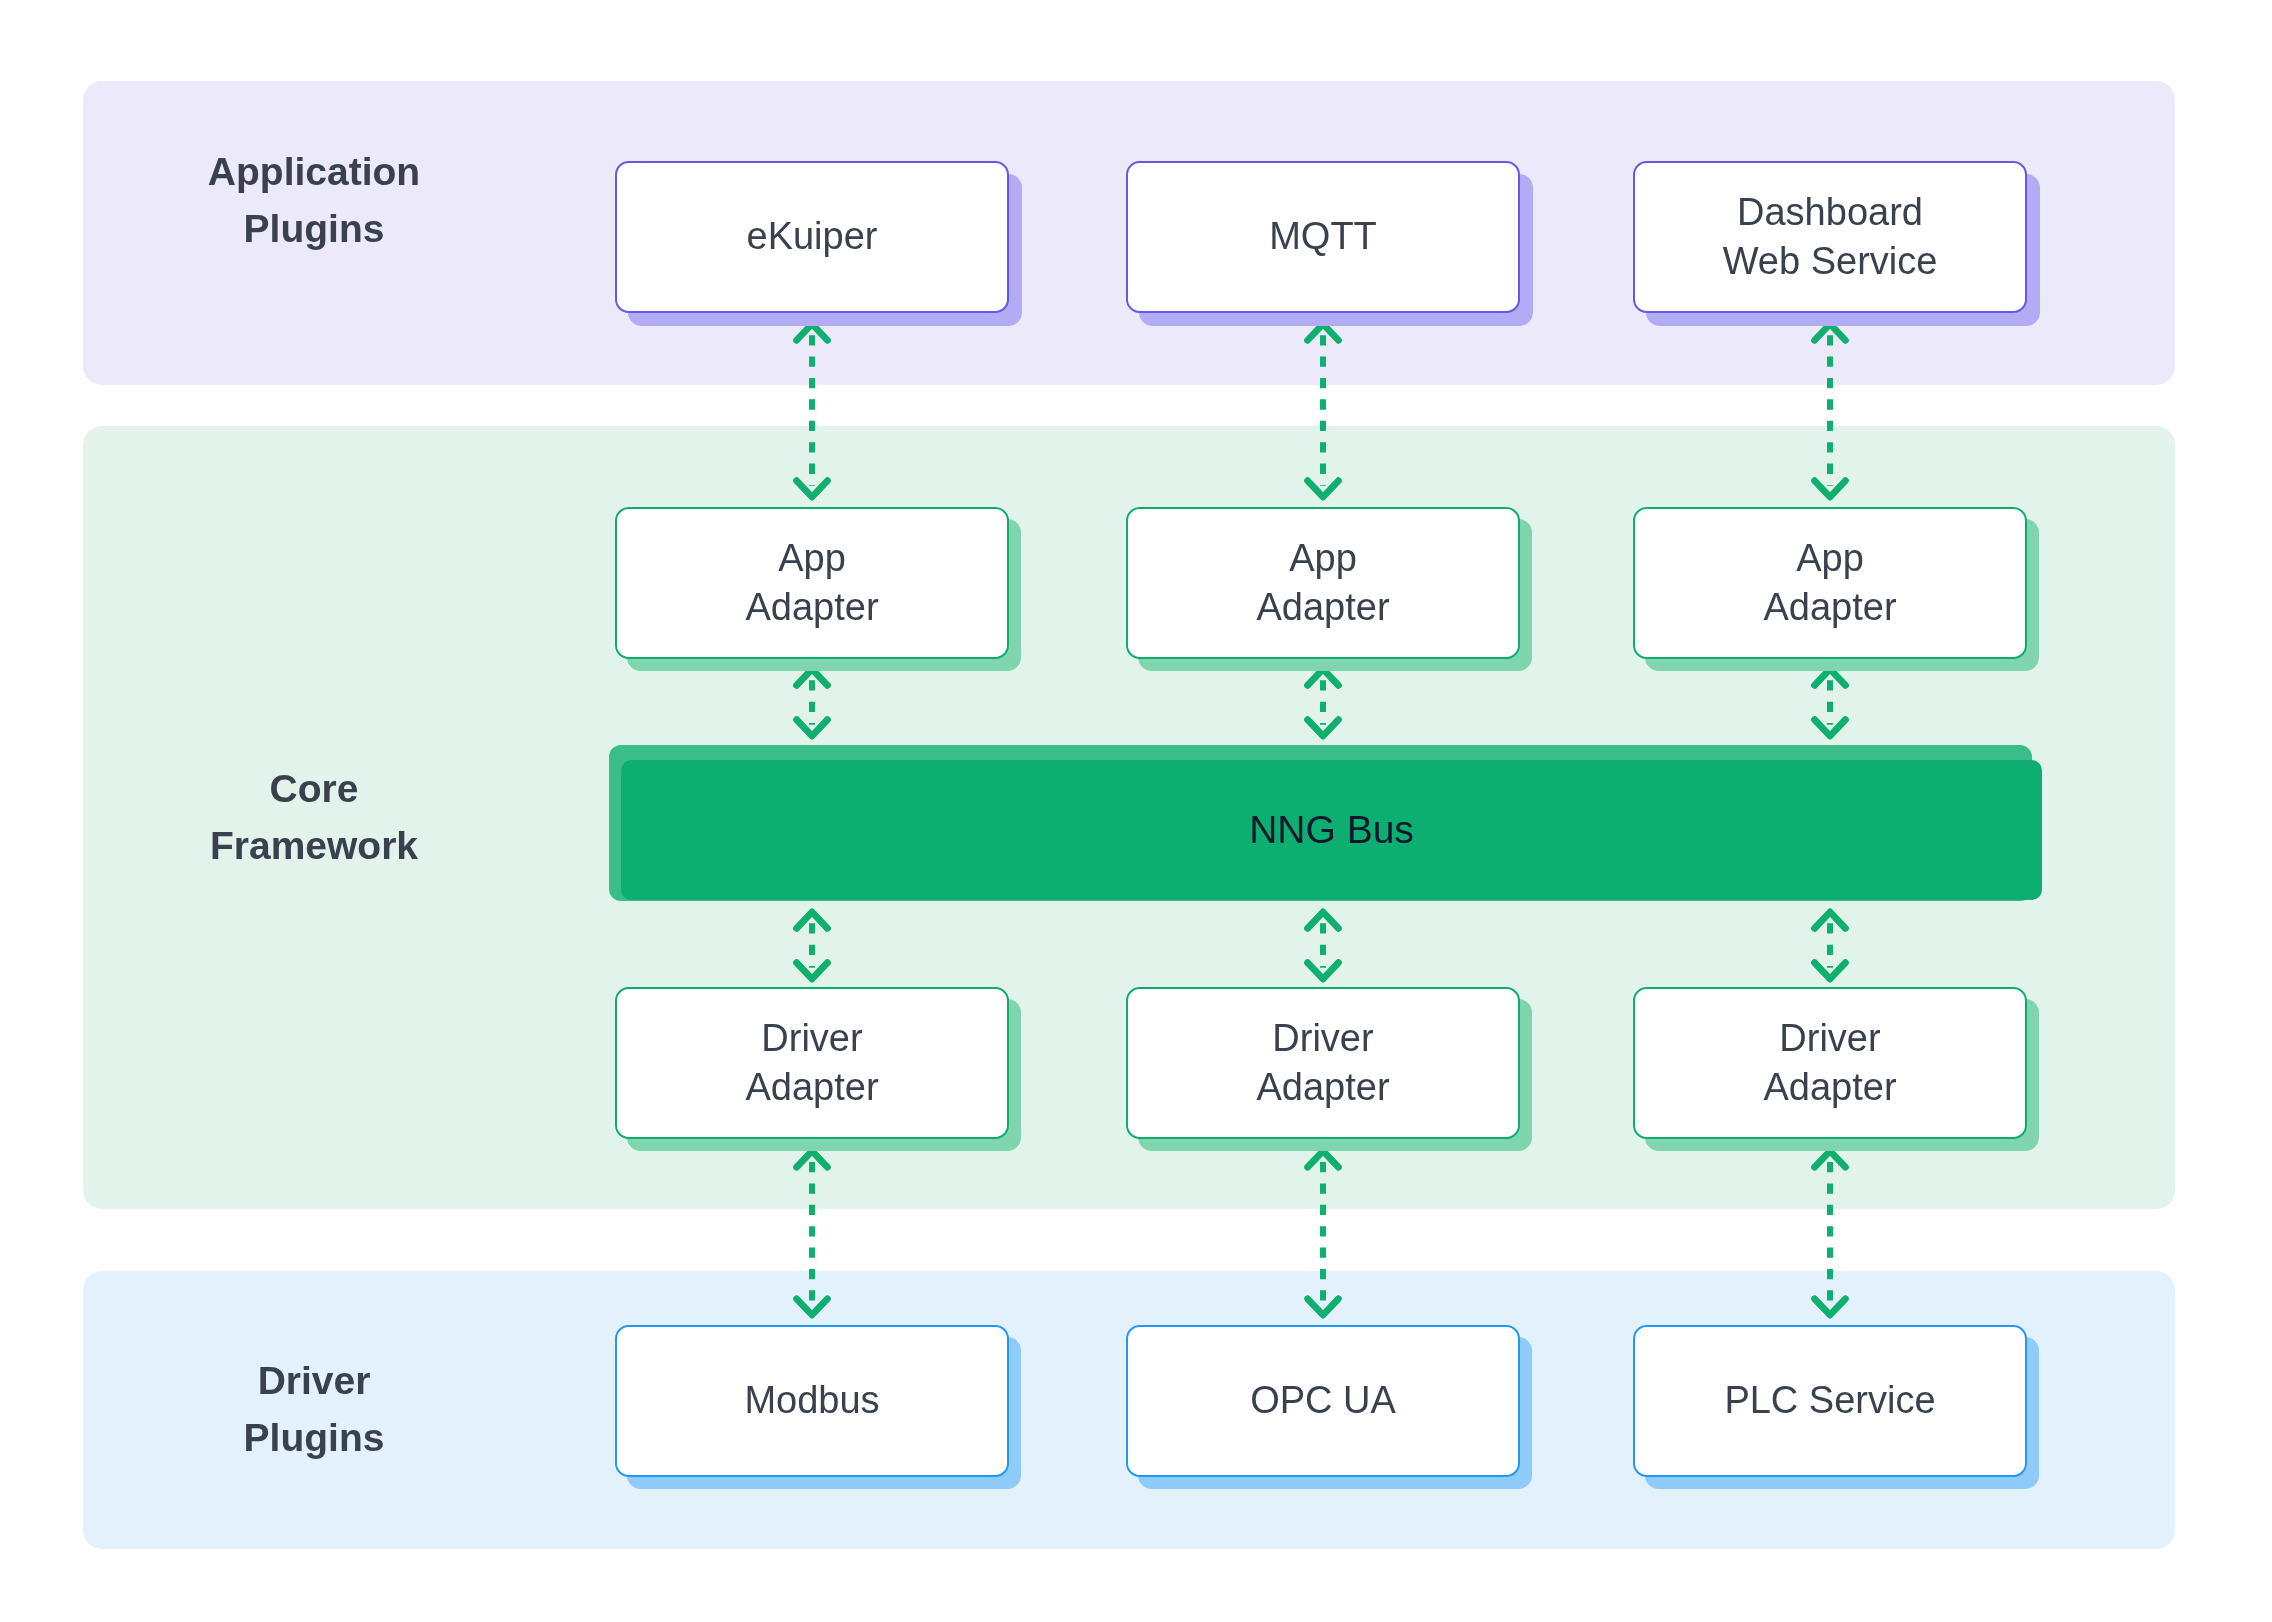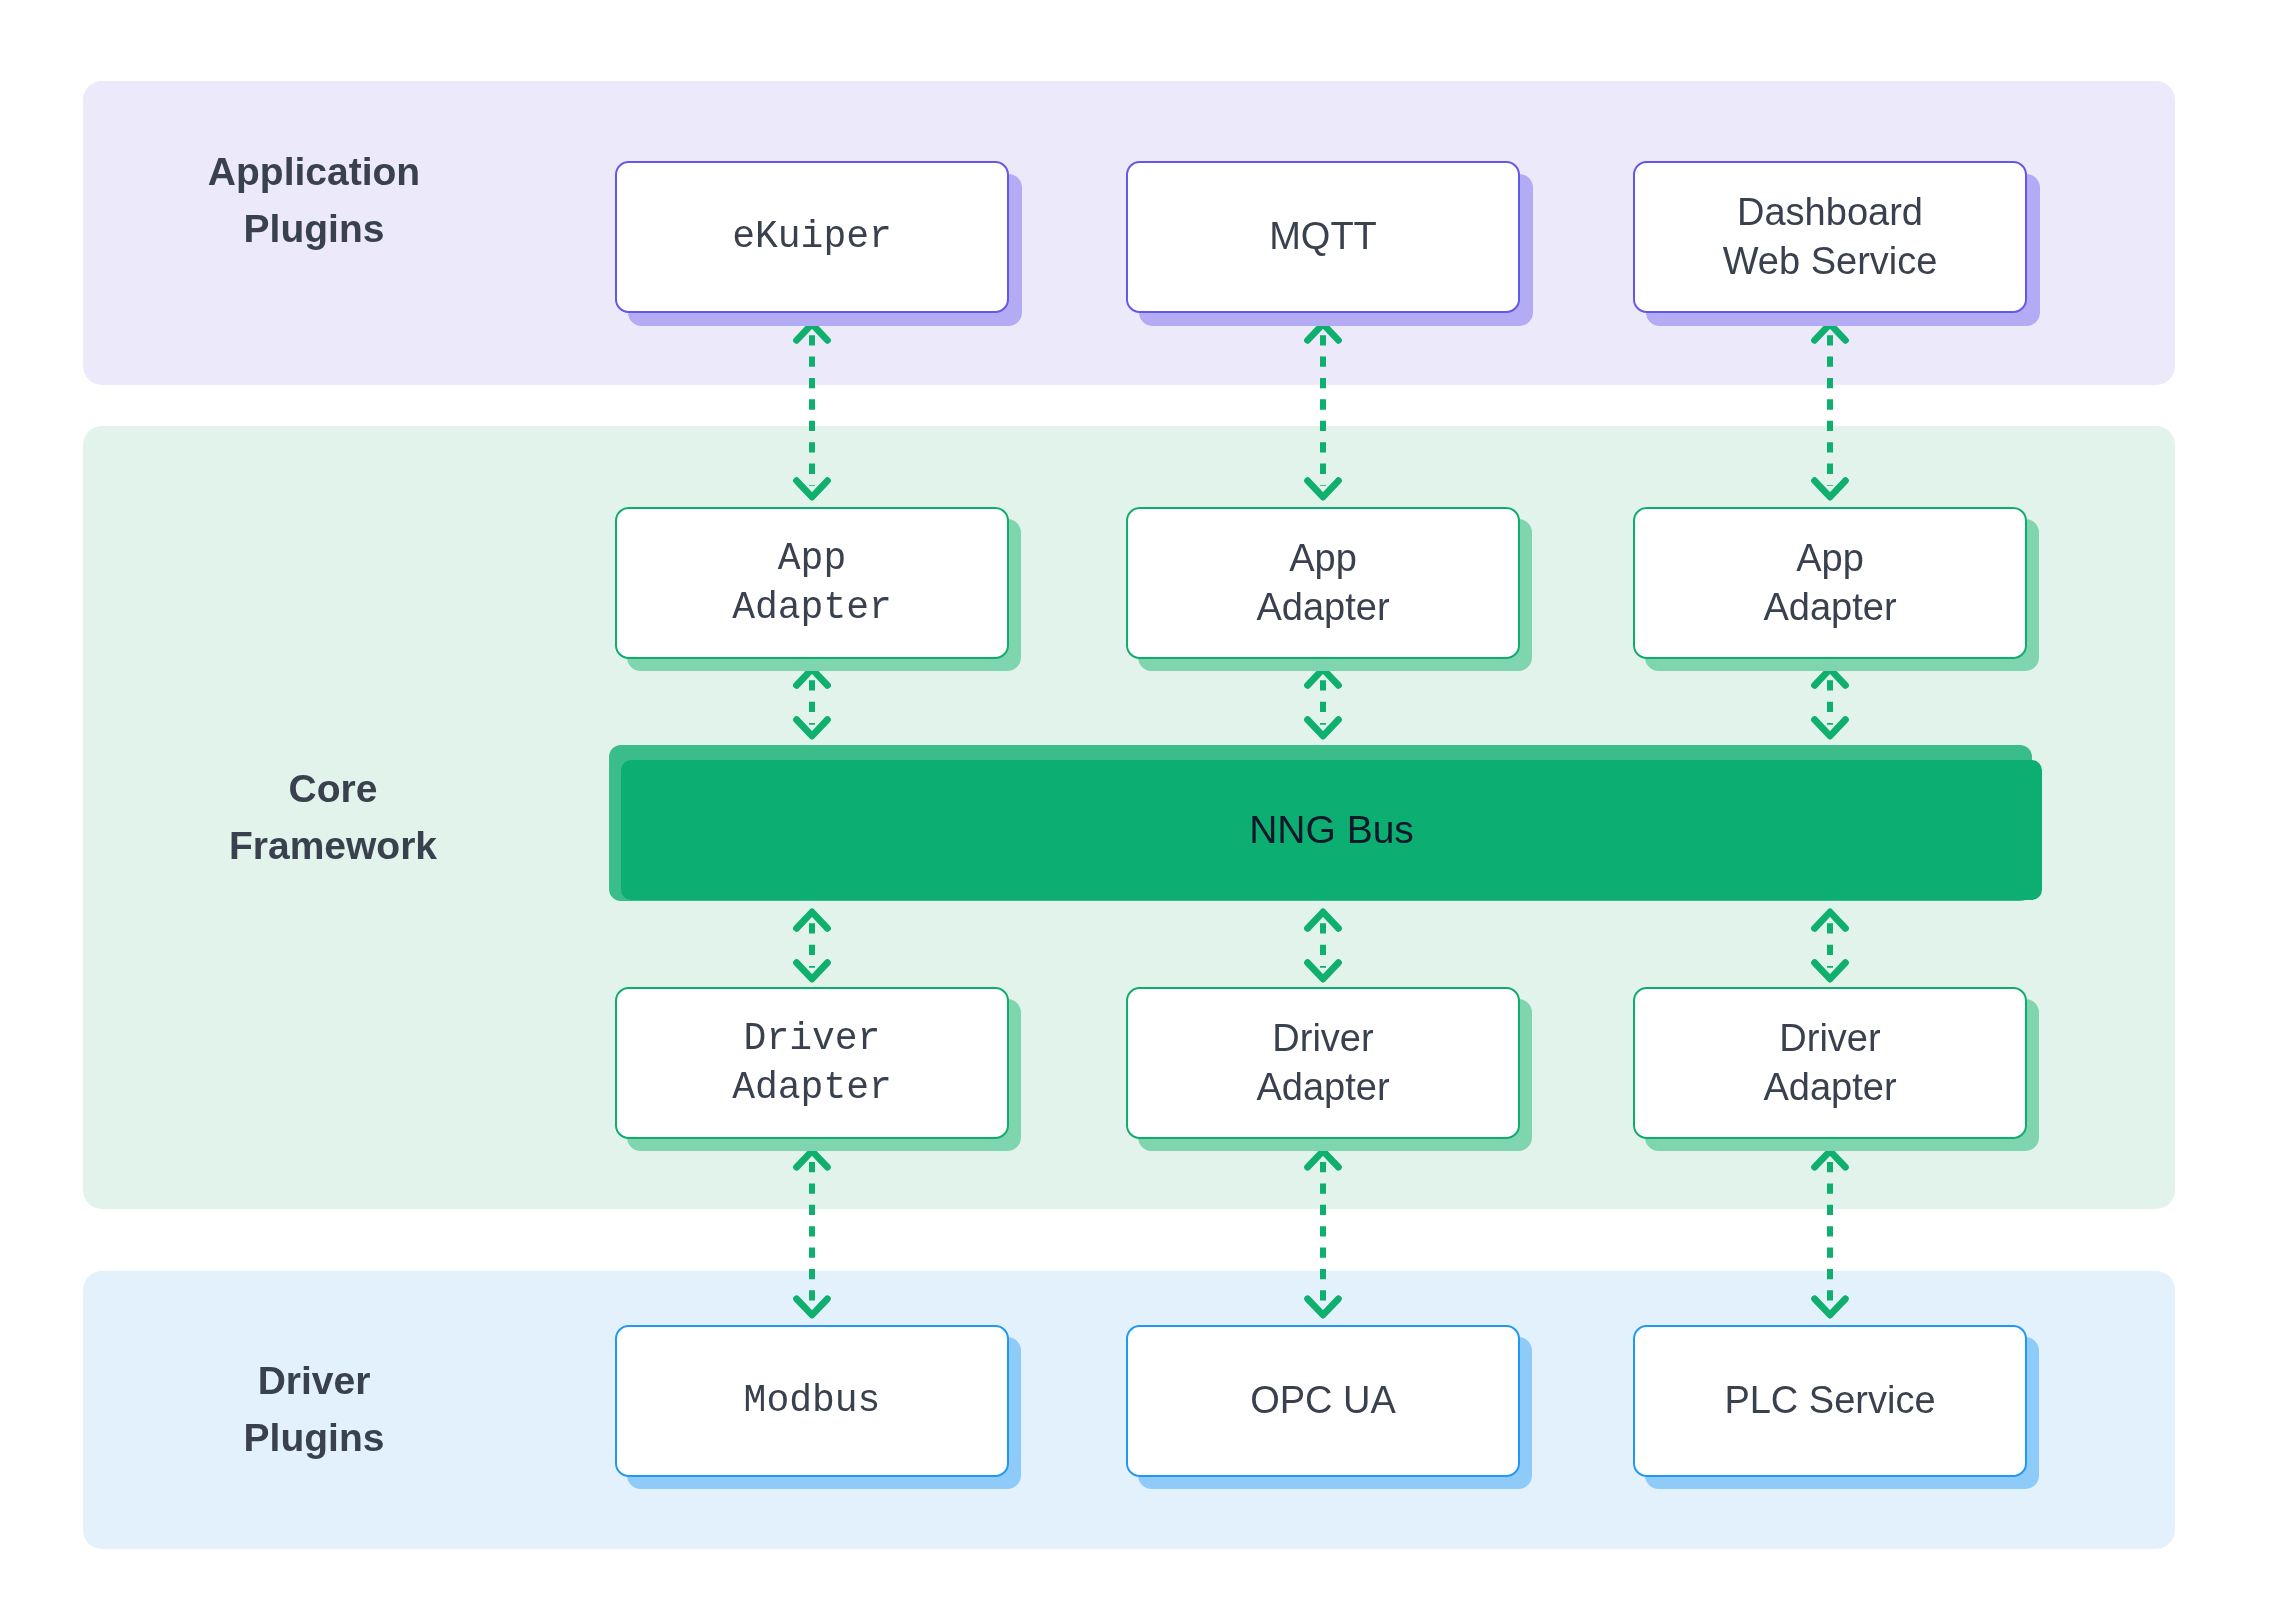--- a/index.html
+++ b/index.html
@@ -19,36 +19,36 @@
   .band-core  {top:426px;  height:783px; background:var(--green-band);}
   .band-driver{top:1271px; height:278px; background:var(--blue-band);}
 
   .section-label{
     position:absolute; left:83px; width:462px;
     display:flex; align-items:center; justify-content:center;
     text-align:center; font-size:39px; font-weight:bold; line-height:1.45;
     white-space:pre-line; color:var(--text);
   }
   .label-app   {top:81px;   height:240px;}
-  .label-core  {top:426px;  height:783px;padding-left:19px;}
+  .label-core  {top:426px;  height:783px;}
   .label-driver{top:1271px; height:278px;}
 
   .node{
     position:absolute; width:394px; height:152px; box-sizing:border-box;
     background:#ffffff; border-radius:13.7px;
     display:flex; align-items:center; justify-content:center;
     text-align:center; font-size:38px; line-height:1.3; white-space:pre-line;
     color:var(--text);
   }
   .node.purple{border:2.6px solid var(--purple-border); box-shadow:13px 13px 0 0 var(--purple-shadow);}
   .node.green {border:2.6px solid var(--green-border);  box-shadow:12px 12px 0 0 var(--green-shadow);}
   .node.blue  {border:2.6px solid var(--blue-border);   box-shadow:12px 12px 0 0 var(--blue-shadow);}
 
   
-  .c1{left:615px;font-family:Liberation Mono, monospace;} .c2{left:1126px;} .c3{left:1633px;}
+  .c1{left:615px;} .c2{left:1126px;} .c3{left:1633px;}
   .r1{top:161px;} .r2{top:507px;} .r3{top:987px;} .r4{top:1325px;}
 
   .bus-ghost{
     position:absolute; left:609px; top:745px; width:1423px; height:156px;
     background:var(--bus-light); border-radius:12px;
   }
   .bus{
     position:absolute; left:621px; top:760px; width:1421px; height:140px;
     background:var(--bus-dark); border-radius:10.3px;
     display:flex; align-items:center; justify-content:center;

